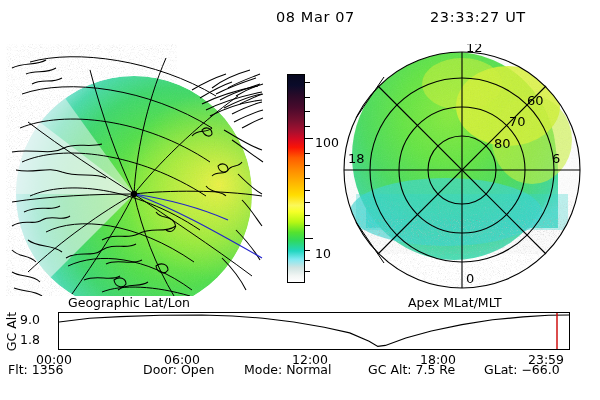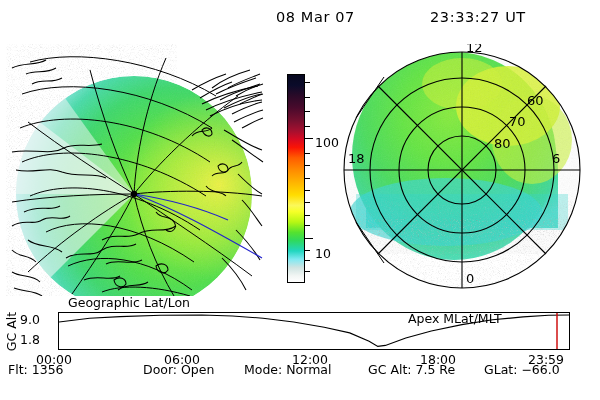--- a/index.html
+++ b/index.html
@@ -26,21 +26,21 @@
   #cbar-box{position:absolute;left:24px;top:14px;width:16px;height:207px;
       border:1px solid #000;box-sizing:content-box;}
   #cbar-grad{position:absolute;left:0;top:0;width:100%;height:100%;}
   .cb-tick{position:absolute;left:41px;width:6px;height:1px;background:#000;}
   .cb-tick.major{width:9px;}
   .cb-lab{position:absolute;left:52px;font-size:12.5px;line-height:1;white-space:nowrap;}
 
   
   .axcap{position:absolute;font-size:12.5px;white-space:nowrap;}
   #cap-geo{left:68px;top:295px;}
-  #cap-apex{left:408px;top:295px;margin-top:16px;}
+  #cap-apex{left:408px;top:295px;}
 
   
   #alt-wrap{left:0;top:308px;width:600px;height:52px;}
   #alt-ylab{position:absolute;left:2px;top:6px;width:18px;height:40px;
       font-size:12.5px;}
   #alt-ylab span{position:absolute;left:-11px;top:10px;width:40px;
       text-align:center;transform:rotate(-90deg);white-space:nowrap;}
   #alt-ytick-hi{position:absolute;left:20px;top:4px;font-size:12.5px;}
   #alt-ytick-lo{position:absolute;left:20px;top:24px;font-size:12.5px;}
   #alt-box{position:absolute;left:58px;top:4px;width:512px;height:38px;

